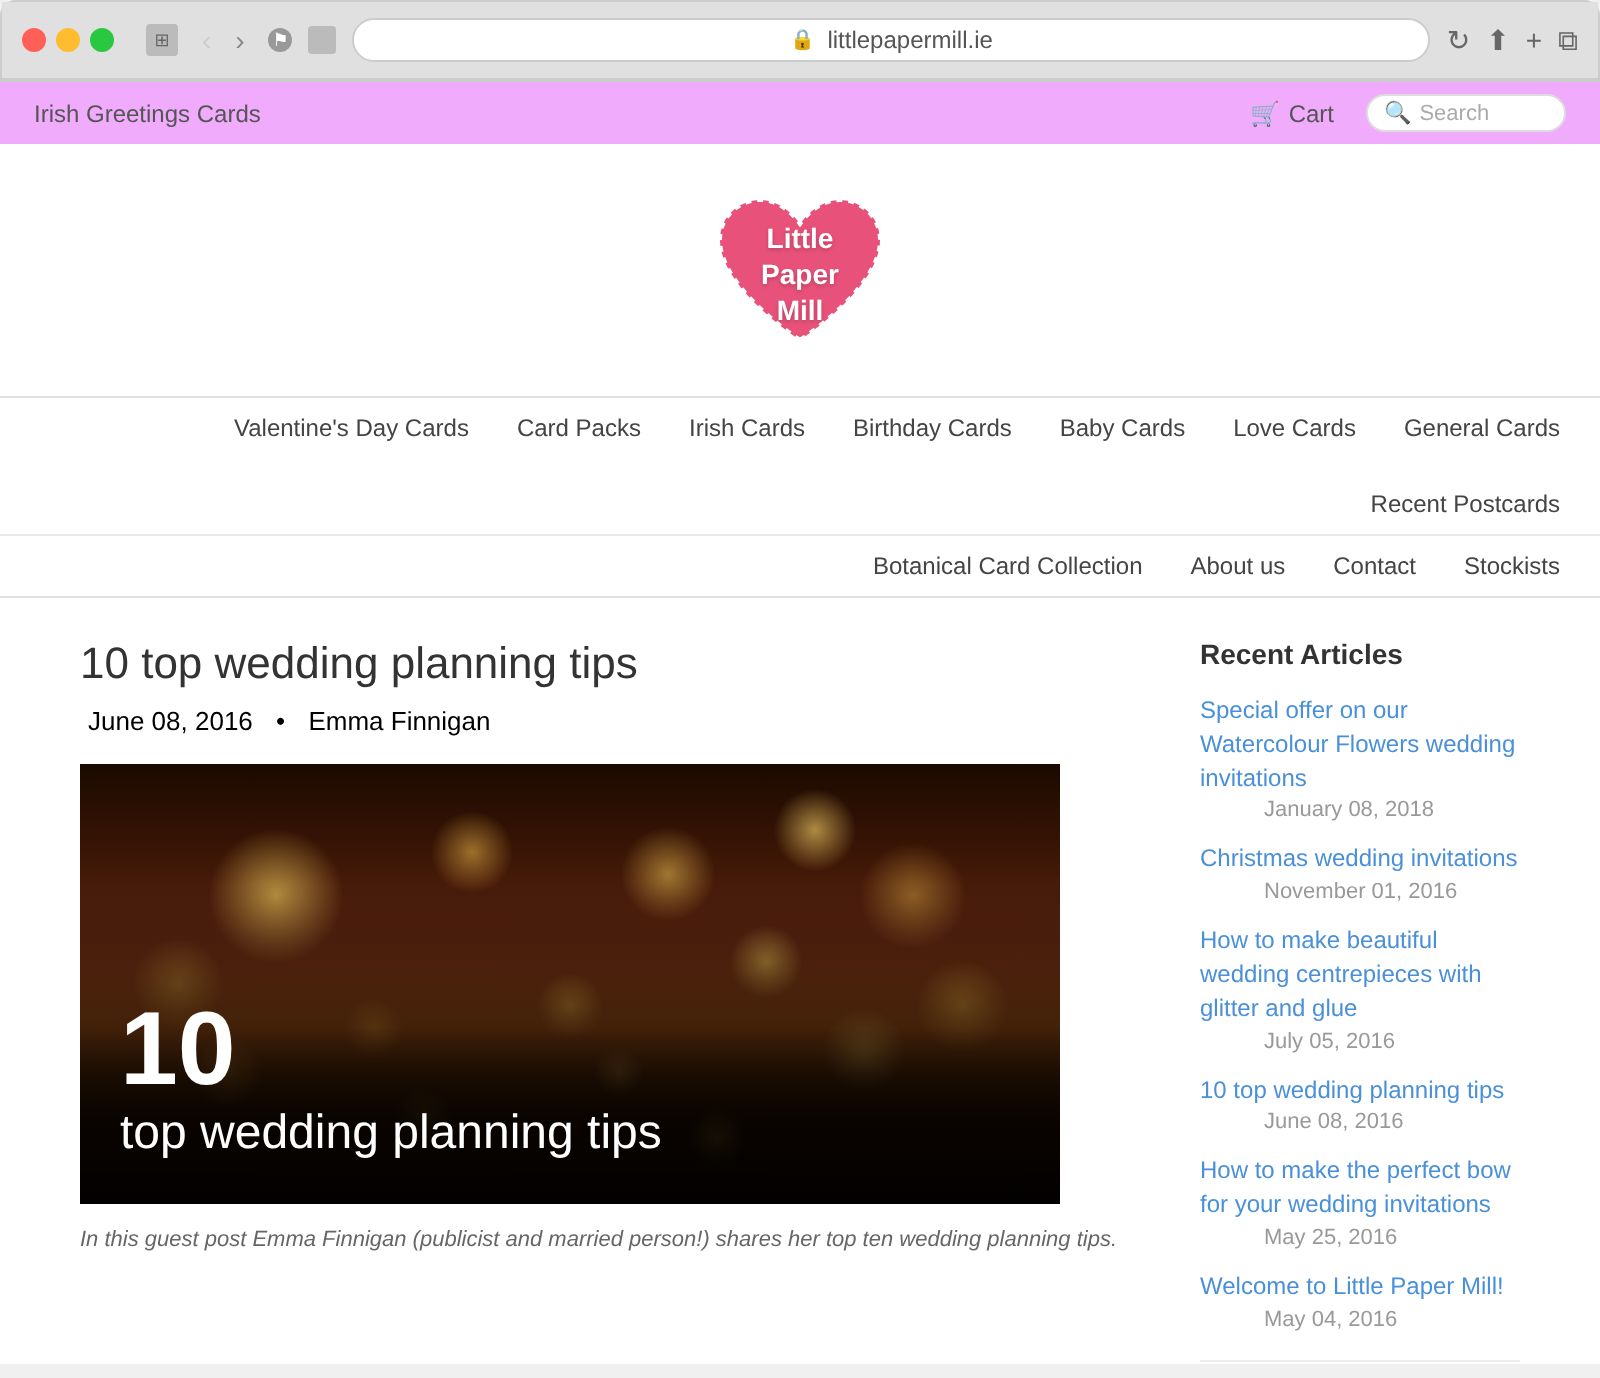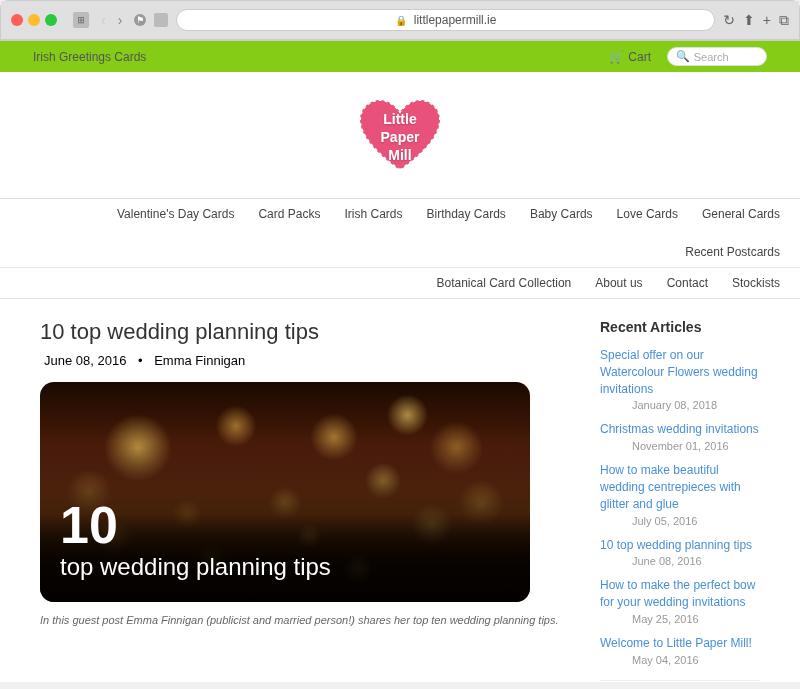--- a/index.html
+++ b/index.html
@@ -35,22 +35,22 @@
 
     
     .page-wrapper {
       background: white;
       height: calc(689px - 48px);
       overflow: hidden;
     }
 
     
     .top-bar {
-      background: #84cc16;
-      padding: 6px 33px;
+      background: #f0abfc;
+      padding: 6px 17px;
       display: flex; align-items: center; justify-content: space-between;
       font-size: 12px;
     }
     .top-bar-left { color: #555; font-size: 12px; }
     .top-bar-right { display: flex; align-items: center; gap: 16px; }
     .cart-link { display: flex; align-items: center; gap: 4px; font-size: 12px; color: #555; }
     .search-box {
       background: white; border: 1px solid #ddd; border-radius: 12px;
       padding: 2px 8px; font-size: 11px; color: #999; display: flex; align-items: center; gap: 4px;
       width: 100px;
@@ -95,21 +95,21 @@
     .article-title {
       font-size: 22px; font-weight: normal; color: #333; margin-bottom: 8px;
     }
     .article-meta {
       font-size: 13px; color: #000000; margin-bottom: 14px;
     }
     .article-meta span { margin: 0 4px; }
     .article-image {
       width: 100%; max-width: 490px; height: 220px;
       background: linear-gradient(to bottom, #1a0a00 0%, #3a1505 20%, #5c2510 40%, #8b4513 60%, #2a1200 80%, #1a0800 100%);
-      border-radius: 14px; position: relative; overflow: hidden; margin-bottom: 12px;
+      border-radius: 0; position: relative; overflow: hidden; margin-bottom: 12px;
     }
     .sparkle-overlay {
       position: absolute; inset: 0;
       background: radial-gradient(circle at 20% 30%, rgba(255,220,100,0.6) 0%, transparent 8%),
                   radial-gradient(circle at 40% 20%, rgba(255,200,80,0.5) 0%, transparent 6%),
                   radial-gradient(circle at 60% 25%, rgba(255,210,90,0.5) 0%, transparent 7%),
                   radial-gradient(circle at 75% 15%, rgba(255,220,110,0.6) 0%, transparent 5%),
                   radial-gradient(circle at 85% 30%, rgba(255,200,80,0.4) 0%, transparent 6%),
                   radial-gradient(circle at 10% 50%, rgba(255,210,90,0.3) 0%, transparent 5%),
                   radial-gradient(circle at 30% 60%, rgba(255,180,60,0.3) 0%, transparent 4%),

